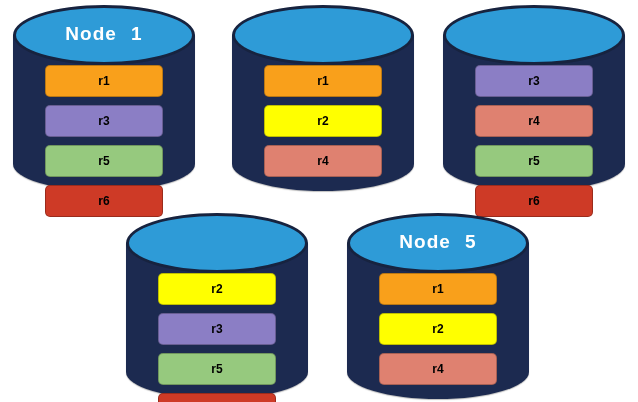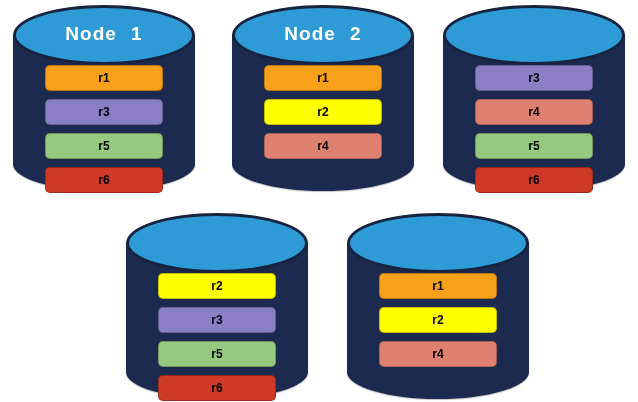--- a/index.html
+++ b/index.html
@@ -61,21 +61,21 @@
     position: absolute;
     left: 0; right: 0;
     top: 60px;
     display: flex;
     flex-direction: column;
     align-items: center;
     gap: 8px;
   }
   .bar {
     width: 118px;
-    height: 26px;
+    height: 32px;
     border-radius: 5px;
     box-sizing: border-box;
     border: 1px solid rgba(0,0,0,0.25);
     display: flex;
     align-items: center;
     justify-content: center;
     color: var(--replica-label, #000000);
     font-weight: bold;
     font-size: 12px;
     line-height: 1;
@@ -93,21 +93,20 @@
         <div class="bar" style="background: rgb(249, 160, 27);">r1</div>
         <div class="bar" style="background: rgb(139, 126, 197);">r3</div>
         <div class="bar" style="background: rgb(150, 201, 126);">r5</div>
         <div class="bar" style="background: rgb(206, 58, 38);">r6</div>
       </div>
   </div>
 
   <div class="cyl pos-2">
     <div class="cyl-body"></div>
     <div class="cyl-top"></div>
-    <div class="cyl-title">Node 2</div>
     <div class="bars">
         <div class="bar" style="background: rgb(249, 160, 27);">r1</div>
         <div class="bar" style="background: rgb(255, 255, 0);">r2</div>
         <div class="bar" style="background: rgb(223, 129, 112);">r4</div>
       </div>
   </div>
 
   <div class="cyl pos-3">
     <div class="cyl-body"></div>
     <div class="cyl-top"></div>
@@ -126,19 +125,20 @@
         <div class="bar" style="background: rgb(255, 255, 0);">r2</div>
         <div class="bar" style="background: rgb(139, 126, 197);">r3</div>
         <div class="bar" style="background: rgb(150, 201, 126);">r5</div>
         <div class="bar" style="background: rgb(206, 58, 38);">r6</div>
       </div>
   </div>
 
   <div class="cyl pos-5">
     <div class="cyl-body"></div>
     <div class="cyl-top"></div>
+    <div class="cyl-title">Node 5</div>
     <div class="bars">
         <div class="bar" style="background: rgb(249, 160, 27);">r1</div>
         <div class="bar" style="background: rgb(255, 255, 0);">r2</div>
         <div class="bar" style="background: rgb(223, 129, 112);">r4</div>
       </div>
   </div>
 </div>
 
 </body></html>

